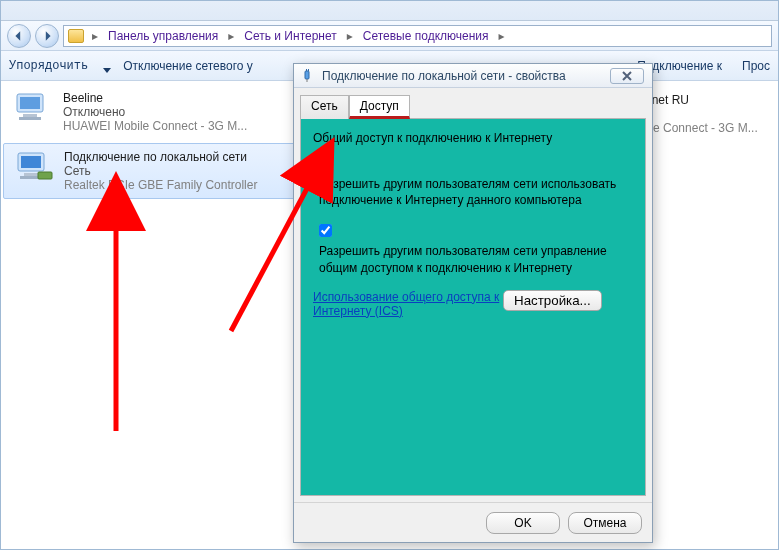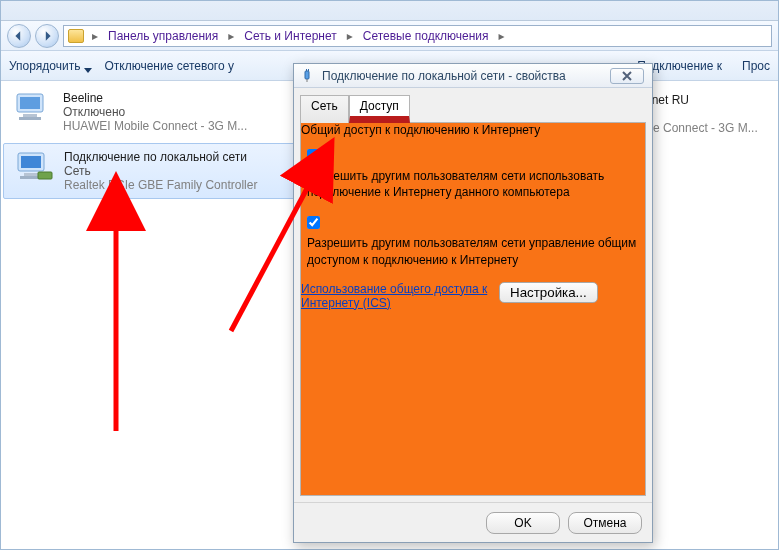--- a/index.html
+++ b/index.html
@@ -14,21 +14,21 @@
     .navrow { height: 30px; display: flex; align-items: center; gap: 4px; padding: 2px 6px; background: linear-gradient(#f4f9ff, #e8f0fb); border-bottom: 1px solid #c3d3e6; }
     .navbtn { width: 24px; height: 24px; border-radius: 50%; border: 1px solid #9db6d2; background: radial-gradient(circle at 35% 30%, #fff, #cfe1f7 60%, #a8c6ea); display: flex; align-items: center; justify-content: center; cursor: pointer; }
     .navbtn svg { width: 12px; height: 12px; fill: #345a87; }
     .addrbox { flex: 1; height: 22px; border: 1px solid #9bb1cb; background: #fff; display: flex; align-items: center; padding: 0 4px; gap: 4px; }
     .addrbox .folder-ico { width: 16px; height: 14px; background: linear-gradient(#fde59a,#f0c047); border: 1px solid #caa22e; border-radius: 2px; }
     .addrbox .chevron { color: #6b6b6b; padding: 0 4px; }
     .addrbox span.crumb { color: #4c1d95; padding: 0 2px; cursor: pointer; }
 
     
     .toolbar { height: 30px; background: linear-gradient(#f3f8ff,#e2edfa); border-bottom: 1px solid #c3d3e6; display: flex; align-items: center; gap: 12px; padding: 0 8px; color: #193a66; }
-    .toolbar .dd { display: flex; align-items: flex-end; gap: 4px; cursor: pointer; }
+    .toolbar .dd { display: flex; align-items: flex-end; gap: 15px; cursor: pointer; font-family: Liberation Mono, monospace; }
     .toolbar .caret { display:inline-block; width:0; height:0; border-left:4px solid transparent; border-right:4px solid transparent; border-top:5px solid #193a66; }
     .toolbar .cmditem { cursor: pointer; }
     .toolbar .right { margin-left: auto; display: flex; align-items: center; gap: 20px; }
 
     
     .clientarea { position: absolute; top: 82px; left: 0; right: 0; bottom: 0; background: #fff; }
     .conn { display: flex; align-items: flex-start; gap: 10px; padding: 8px 12px; width: 330px; }
     .conn.selected { background: linear-gradient(#eaf3ff, #d8e9ff); border: 1px solid #a8c8ef; border-radius: 2px; margin: 2px 2px; padding: 6px 10px; }
     .conn .pc-icon { width: 40px; height: 34px; flex: 0 0 40px; display:flex; align-items:center; justify-content:center; }
     .conn-text .name { font-size: 12px; color: #1b1b1b; }
@@ -41,23 +41,23 @@
     
     .dialog { position: absolute; left: 292px; top: 62px; width: 360px; height: 480px; background: #f0f0f0; border: 1px solid #8a9fb5; box-shadow: 2px 4px 12px rgba(0,0,0,0.25); display:flex; flex-direction:column; }
     .dlg-title { height: 24px; background: linear-gradient(#fdfefe,#e9eef5); border-bottom: 1px solid #c6d1df; display:flex; align-items:center; gap:6px; padding: 0 8px; }
     .dlg-title .plug-icon { width:14px; height:14px; }
     .dlg-title .ttl { color: #2c4865; }
     .dlg-close { margin-left:auto; width: 34px; height: 16px; border: 1px solid #9fb2c8; border-radius: 3px; background: linear-gradient(#fdfdfd,#e6edf6); display:flex; align-items:center; justify-content:center; cursor:pointer; }
     .dlg-close svg { width: 10px; height: 10px; stroke:#53627a; stroke-width:2; }
     .dlg-body { flex:1; padding: 6px; display:flex; flex-direction:column; }
     .tabs { display:flex; gap:0; }
     .tab { border:1px solid #b5b5b5; border-bottom:none; padding: 3px 10px; background: linear-gradient(#f7f7f7,#ececec); cursor:pointer; position:relative; top:1px; }
-    .tab.active { background:#fff; border-bottom:7px solid #b91c1c; z-index:2; }
+    .tab.active { background:#fff; border-bottom:3px solid #b91c1c; z-index:2; }
     .tab.inactive { background: linear-gradient(#f5f5f5,#e7e7e7); }
-    .tabpage { flex:1; border:1px solid #b5b5b5; background:#f97316; }
+    .tabpage { flex:1; border:1px solid #b5b5b5; background:#14b8a6; padding: 12px; }
     .group-label { margin-bottom: 10px; }
     .chk-row { display:flex; align-items:flex-start; gap:6px; margin: 6px 0 14px 6px; flex-direction: column; }
     .chk-row input { margin-top: 2px; }
     .chk-row label { line-height: 1.35; }
     .link { color:#0a3fbf; text-decoration: underline; cursor:pointer; display:inline-block; max-width: 190px; }
     .cfg-btn { float:right; padding: 2px 10px; border:1px solid #a8a8a8; background: linear-gradient(#fdfdfd,#e9e9e9); border-radius:5px; cursor:pointer; }
     .dlg-footer { height: 40px; background: #f0f0f0; border-top:1px solid #d4d4d4; display:flex; justify-content:flex-end; align-items:center; gap:8px; padding: 0 10px; }
     .btn { min-width: 74px; padding: 3px 14px; border:1px solid #a8a8a8; background: linear-gradient(#fdfdfd,#e9e9e9); border-radius:8px; cursor:pointer; text-align:center; }
 
     
@@ -178,21 +178,21 @@
         <div class="chk-row">
           <input type="checkbox" checked="" style="">
           <label>Разрешить другим пользователям сети использовать подключение к Интернету данного компьютера</label>
         </div>
 
         <div class="chk-row">
           <input type="checkbox" checked="" style="">
           <label>Разрешить другим пользователям сети управление общим доступом к подключению к Интернету</label>
         </div>
 
-        <div style="display:flex; align-items:flex-start; gap:8px; margin-top:4px;">
+        <div style="display:flex; align-items:flex-start; margin-top:4px;">
           <a class="link">Использование общего доступа к Интернету (ICS)</a>
           <button class="cfg-btn">Настройка...</button>
         </div>
       </div>
     </div>
     <div class="dlg-footer">
       <div class="btn">OK</div>
       <div class="btn">Отмена</div>
     </div>
   </div>

